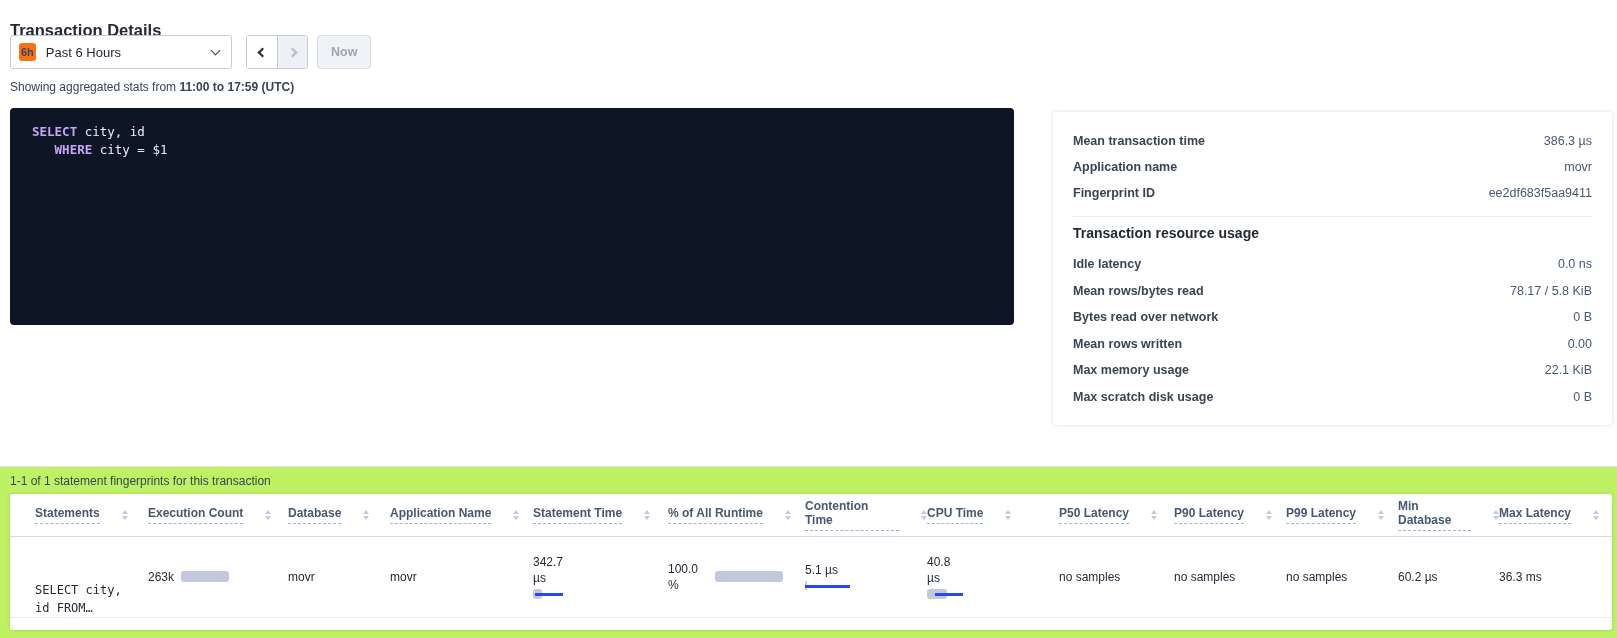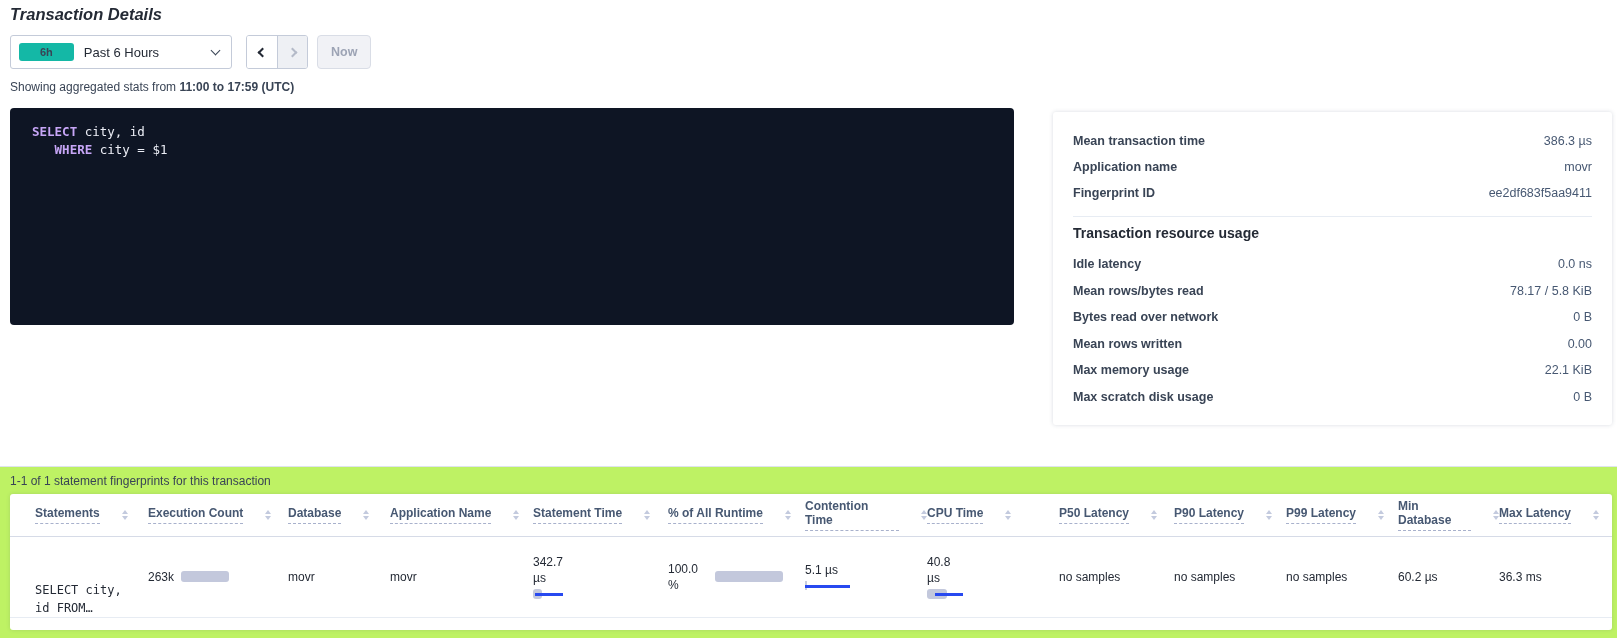--- a/index.html
+++ b/index.html
@@ -1,26 +1,26 @@
 <!DOCTYPE html>
 <html style="--accent-blue: #2849f0; --bar-gray: #c3c8dc; --sql-bg: #0e1524; --sql-keyword: #c7a6f7;"><head>
 <meta charset="utf-8">
 <style>
   * { margin:0; padding:0; box-sizing:border-box; }
   html,body { width:1617px; height:638px; overflow:hidden;
     font-family:"Liberation Sans", sans-serif; background:#ffffff; color:#242a35; }
   .page { position:relative; width:1617px; height:638px; }
 
   
-  .page-title { position:absolute; left:10px; top:5px; font-size:16.5px; font-weight:700; color:#242a35;font-style:italic; }
+  .page-title { position:absolute; left:10px; top:21px; font-size:16.5px; font-weight:700; color:#242a35; }
   .controls { position:absolute; left:10px; top:35px; display:flex; align-items:center; }
   .time-picker { width:222px; height:34px; background:#fff; border:1px solid #c4cbd9; border-radius:3px;
     display:flex; align-items:center; padding:0 12px 0 8px; cursor:pointer; }
-  .range-badge { background:#14b8a6; color:#394455; font-size:11px; font-weight:700; border-radius:3px;
-    padding:3px 21px; margin-right:10px; }
+  .range-badge { background:#f97316; color:#394455; font-size:11px; font-weight:700; border-radius:3px;
+    padding:3px 2px; margin-right:10px; }
   .range-label { font-size:13px; color:#242a35; flex:1; }
   .chev { display:inline-block; width:7px; height:7px; border-right:2px solid #242a35; border-bottom:2px solid #242a35; }
   .chev.down { transform:rotate(45deg); border-width:1.5px; width:7px; height:7px; margin-top:-3px; border-color:#394455; }
   .chev.left { transform:rotate(135deg); }
   .chev.right { transform:rotate(-45deg); border-color:#b4bac8; }
   .nav-group { display:flex; margin-left:14px; border:1px solid #c4cbd9; border-radius:3px; overflow:hidden; height:34px; }
   .nav-btn { width:30px; height:100%; display:flex; align-items:center; justify-content:center;
     background:#fff; border:none; cursor:pointer; }
   .nav-btn + .nav-btn { border-left:1px solid #c4cbd9; }
   .nav-btn.disabled { background:#eef0f4; cursor:default; }

